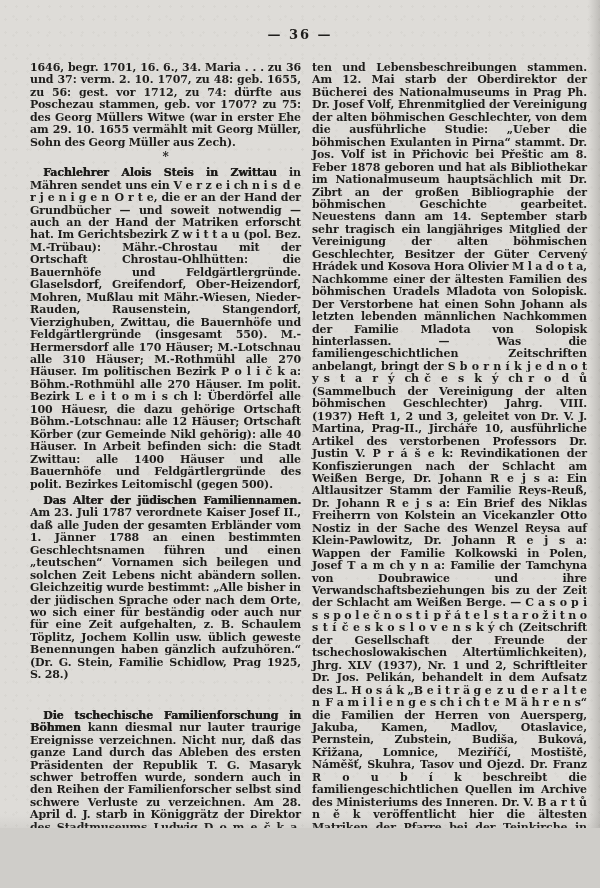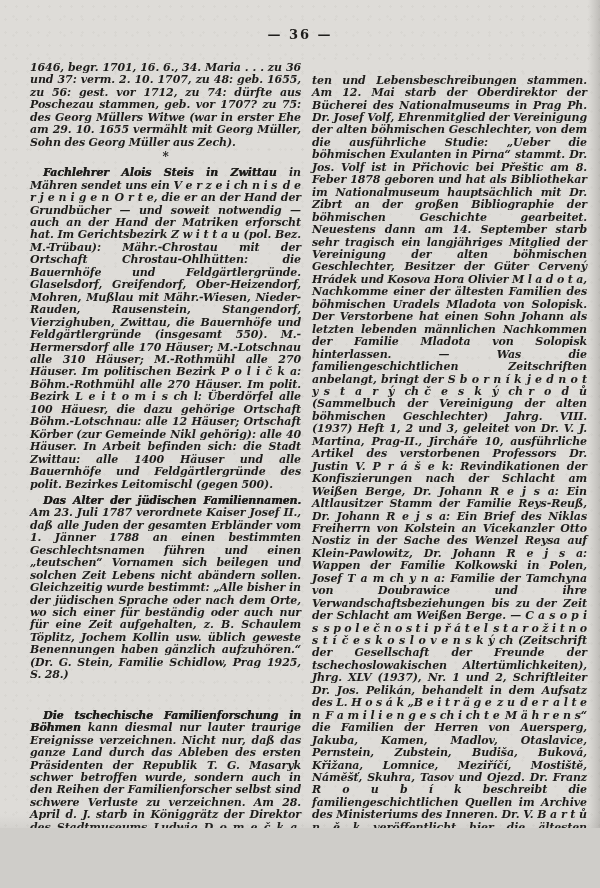--- a/index.html
+++ b/index.html
@@ -37,22 +37,21 @@
   .running-head{
     padding-top:27px;
     text-align:center;
     font-size:13px;font-weight:bold;letter-spacing:2px;
     margin-bottom:20px;
   }
   .columns{
     display:flex;
     padding-left:30px;padding-right:13px;
     gap:11px;
-    align-items:flex-end;
-    font-style:italic;
+    align-items:flex-start;
   }
   .col{
     font-size:11px;
     line-height:12.45px;
     font-weight:700;
     text-align:justify;
     word-spacing:-0.2px;
     letter-spacing:-0.1px;
   }
   .col-left{width:272px;}

